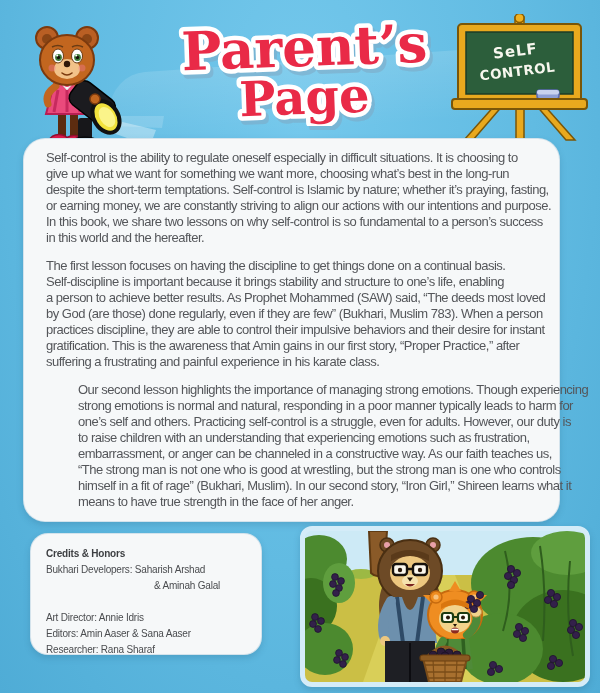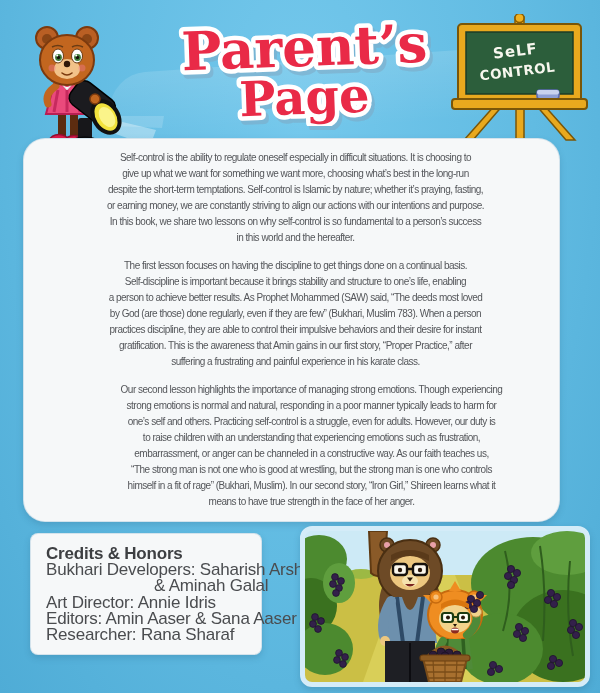--- a/index.html
+++ b/index.html
@@ -26,36 +26,35 @@
   .board-svg{position:absolute;left:444px;top:14px;}
   .chalk{font-family:"DejaVu Sans", sans-serif;font-weight:bold;fill:#f7f7ee;text-anchor:middle;}
   .mainbox{
     position:absolute;left:23px;top:138px;width:537px;box-sizing:border-box;
     background:#f6f8f9;border:1px solid rgba(150,190,212,0.35);
     border-radius:22px;padding:11px 14px 11px 22px;
     box-shadow:0 3px 6px rgba(35,90,125,0.22);
   }
   .para{
     white-space:pre;margin:0 0 12px 0;
-    font-size:10px;line-height:16px;letter-spacing:-0.5px;
+    font-size:13px;line-height:16px;letter-spacing:-0.5px;
     color:#54565a;
-    text-align:center;
   }
   .para:last-child{margin-bottom:0;margin-left:32px;}
   .creditsbox{
     position:absolute;left:30px;top:533px;width:232px;height:122px;box-sizing:border-box;
     background:#f6f8f9;border:1px solid rgba(150,190,212,0.35);
-    border-radius:8px;padding:12px 12px 10px 15px;
+    border-radius:18px;padding:12px 12px 10px 15px;
     box-shadow:0 3px 6px rgba(35,90,125,0.22);
-    color:#4a4c4f;font-size:17px;line-height:16px;letter-spacing:-0.2px;
+    color:#4a4c4f;font-size:10px;line-height:16px;letter-spacing:-0.2px;
     white-space:nowrap;
   }
   .c-head{font-weight:bold;color:#3d3f42;}
   .c-indent{padding-left:108px;}
-  .c-gap{margin-top:1px;}
+  .c-gap{margin-top:16px;}
   .illus-frame{
     position:absolute;left:300px;top:526px;width:290px;height:161px;box-sizing:border-box;
     border:5px solid #d4ecf8;border-radius:12px;overflow:hidden;
     box-shadow:0 3px 6px rgba(35,90,125,0.25);
     background:#cdeaf6;
   }
   .illus-frame svg{display:block;}
 </style>
 </head>
 <body>

